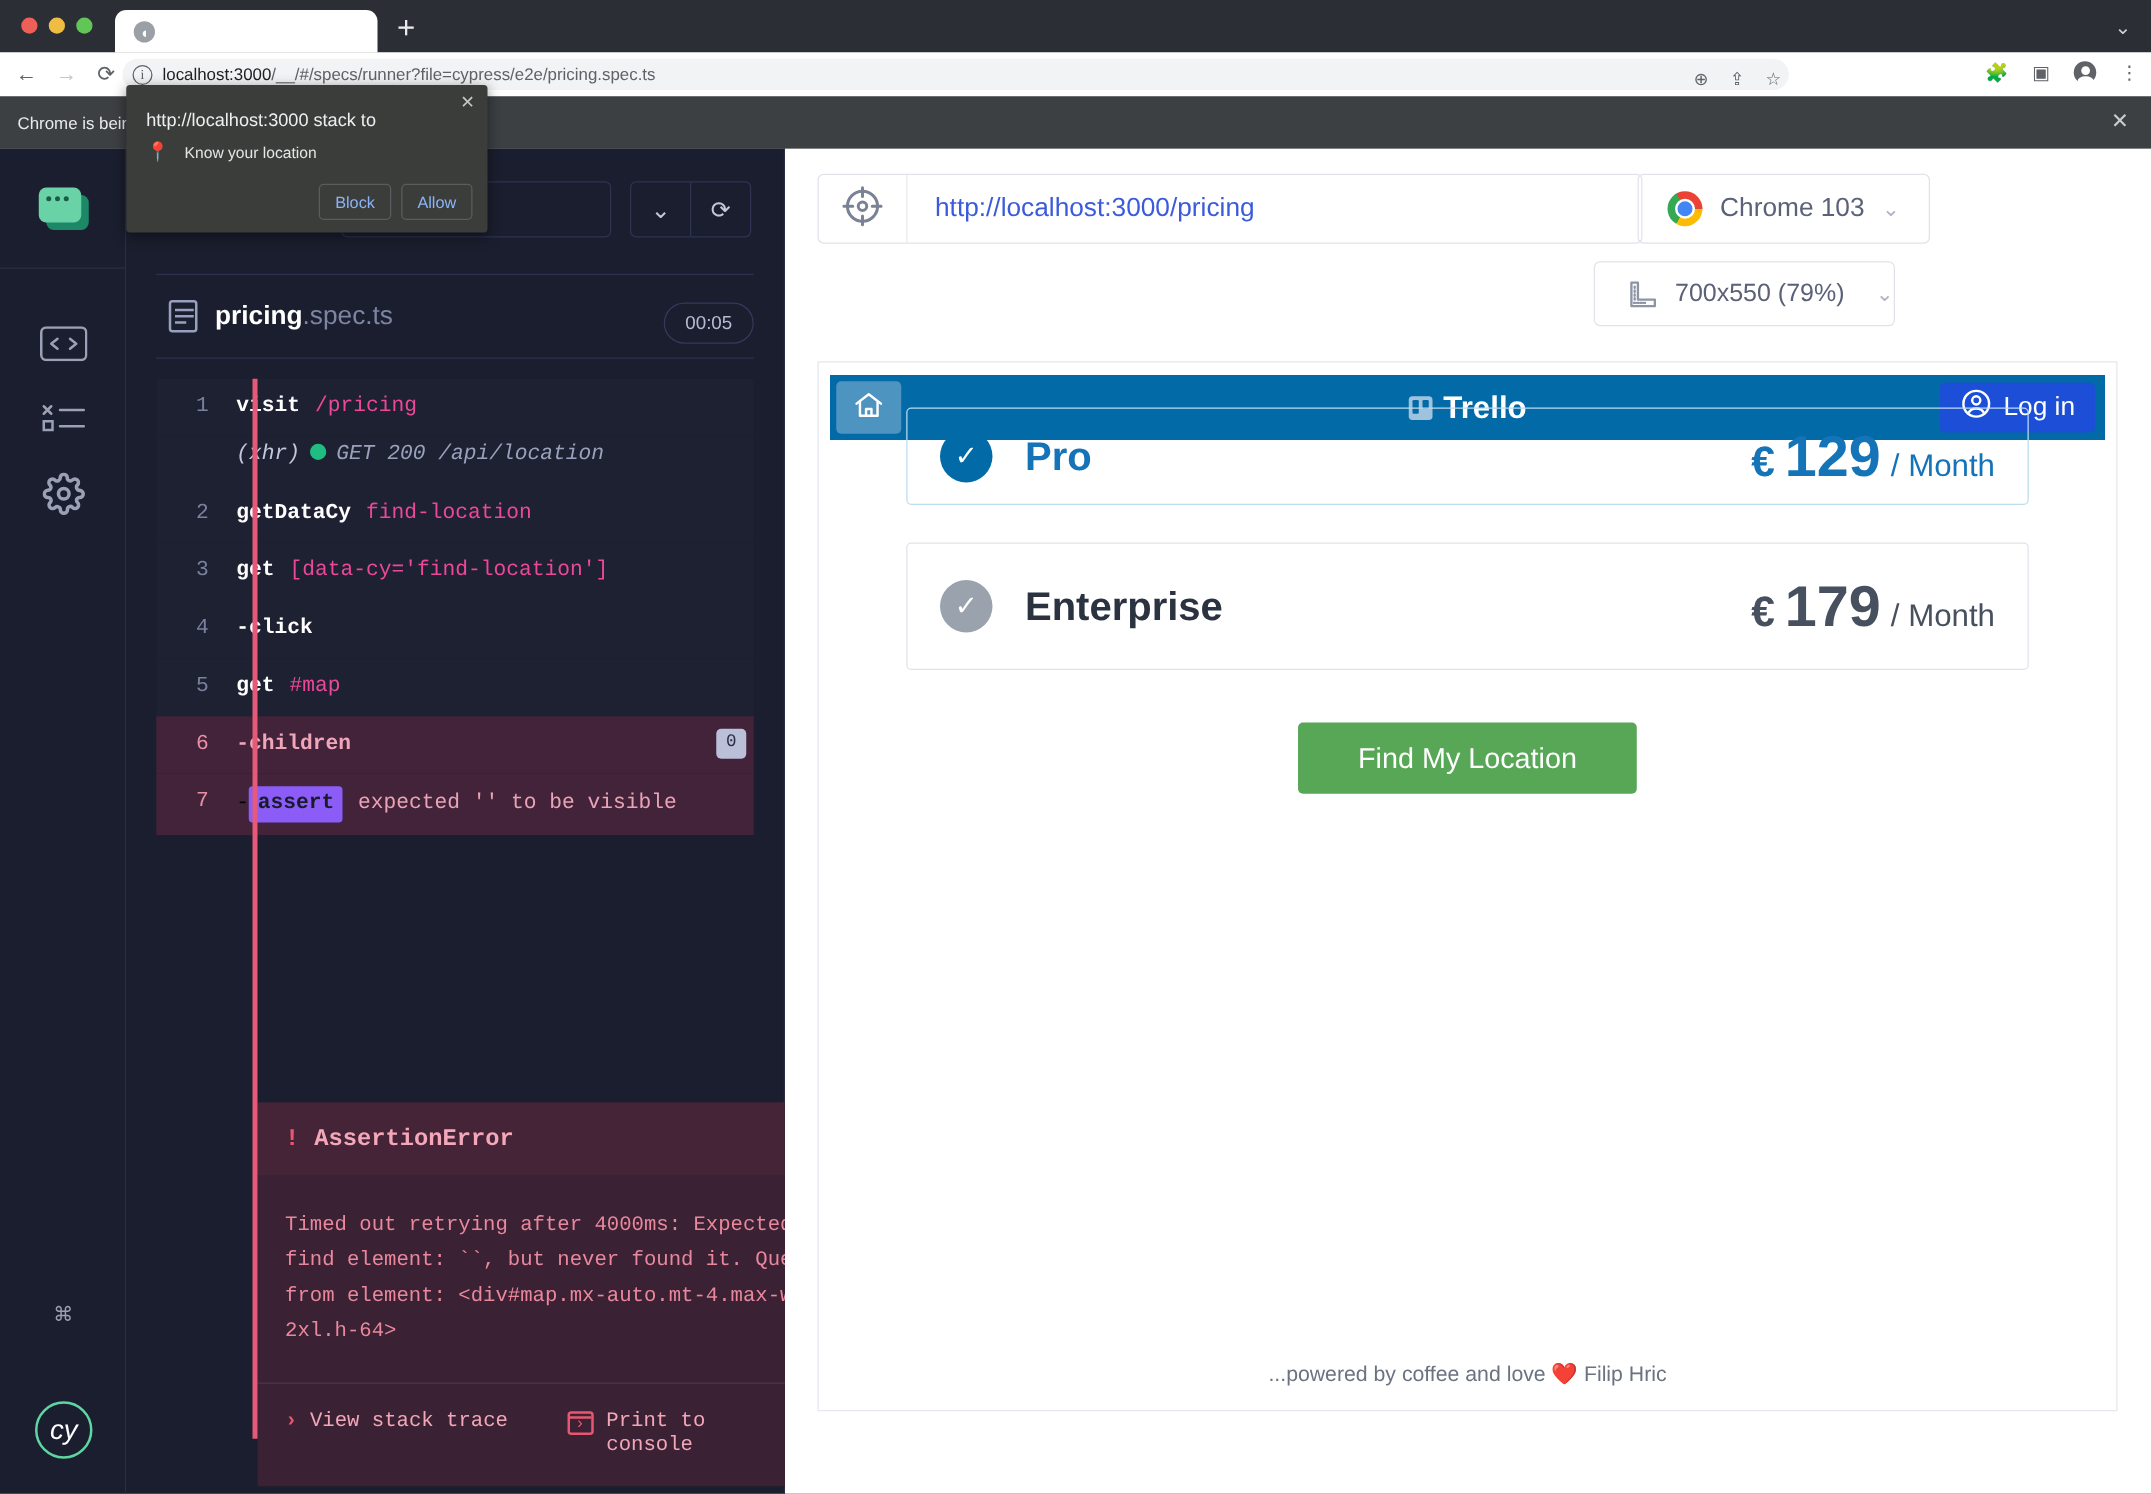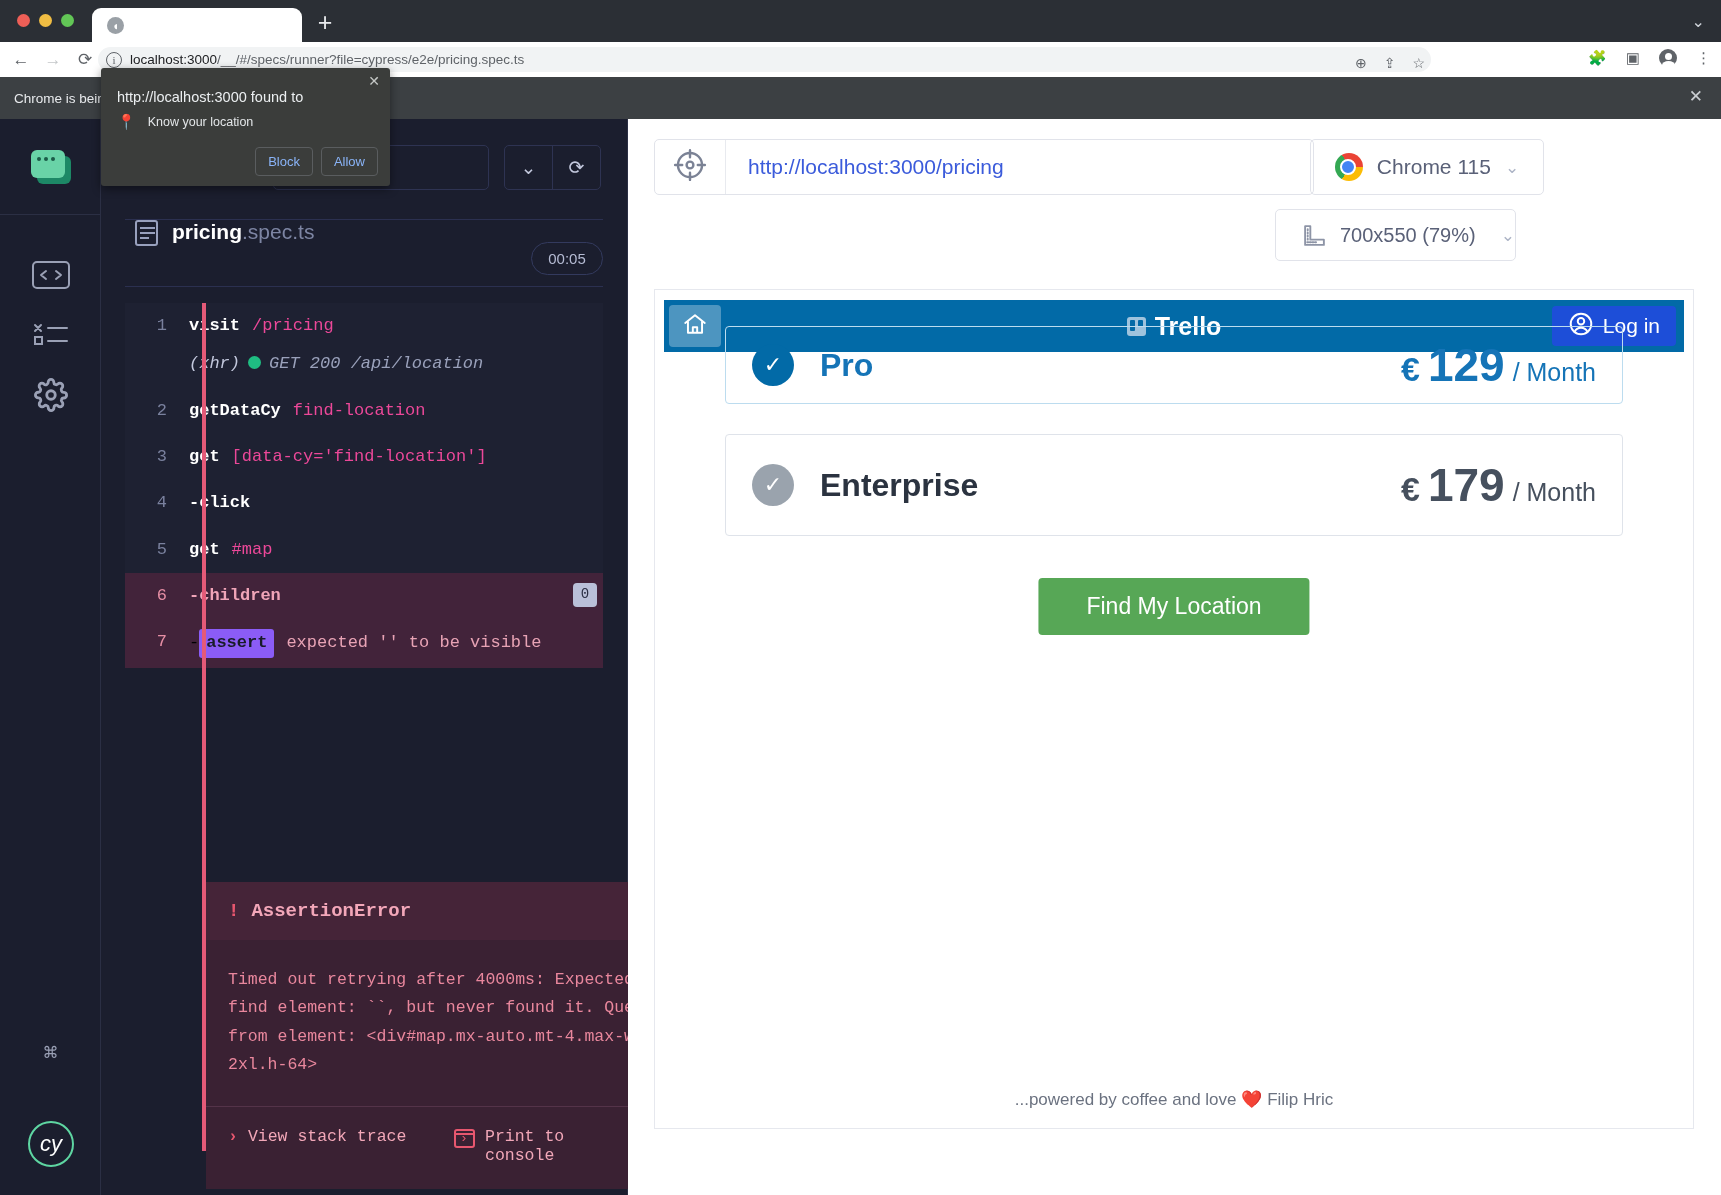--- a/index.html
+++ b/index.html
@@ -203,21 +203,21 @@
   }
   .ctrl-btn {
     flex: 1; display: flex; align-items: center; justify-content: center;
     color: #c3c8dd; font-size: 19px;
   }
   .ctrl-divider { width: 1px; background: #2e3352; }
 
   .spec-header {
     position: absolute; left: 24px; top: 100px; width: 478px; height: 68px;
     border-top: 1px solid #2b3050; border-bottom: 1px solid #2b3050;
-    display: flex; 
+    display: flex; align-items: center;
   }
   .spec-file-ico {
     width: 23px; height: 26px; margin-left: 10px; border: 2px solid #98a0bd;
     border-radius: 3px; position: relative; flex: none;
   }
   .spec-file-ico i {
     position: absolute; left: 3px; display: block; height: 2px; background: #98a0bd;
   }
   .spec-name { margin-left: 14px; font-size: 21px; color: #fff; font-weight: bold; }
   .spec-name .ext { color: #7d85a3; font-weight: normal; }
@@ -454,21 +454,21 @@
     </div>
   </div>
 
   <div class="infobar">
     <div class="infobar-text">Chrome is being</div>
     <div class="infobar-x">✕</div>
   </div>
 
   <div class="permbubble">
     <div class="permbubble-x">✕</div>
-    <div class="permbubble-title">http://localhost:3000 found to</div>
+    <div class="permbubble-title">http://localhost:3000 stack to</div>
     <div class="permbubble-row">
       <span class="pin-icon">📍</span>
       <span class="permbubble-opt">Know your location</span>
     </div>
     <div class="permbubble-btns">
       <div class="perm-btn">Block</div>
       <div class="perm-btn">Allow</div>
     </div>
   </div>
 
@@ -608,21 +608,21 @@
                 <circle cx="12" cy="12" r="8.5"></circle>
                 <circle cx="12" cy="12" r="2.4"></circle>
                 <path d="M12 1.5v5M12 17.5v5M1.5 12h5M17.5 12h5" stroke-linecap="round"></path>
               </svg>
             </span>
           </div>
           <div class="url-text">http://localhost:3000/pricing</div>
         </div>
         <div class="browser-sel">
           <span class="chrome-ico"></span>
-          <span class="sel-label">Chrome 115</span>
+          <span class="sel-label">Chrome 103</span>
           <span class="sel-caret">⌄</span>
         </div>
         <div class="viewport-sel">
           <span class="ruler-ico">
             <svg width="25" height="25" viewBox="0 0 24 24" fill="none" stroke="#8d94a6" stroke-width="1.8">
               <path d="M3 21V3h5v13h13v5z" stroke-linejoin="round"></path>
               <path d="M5 18.5h1M7.5 18.5h1M10 18.5h1M12.5 18.5h1M5.5 16V15M5.5 13V12M5.5 10V9M5.5 7V6" stroke-linecap="round"></path>
             </svg>
           </span>
           <span class="viewport-label">700x550 (79%)</span>

